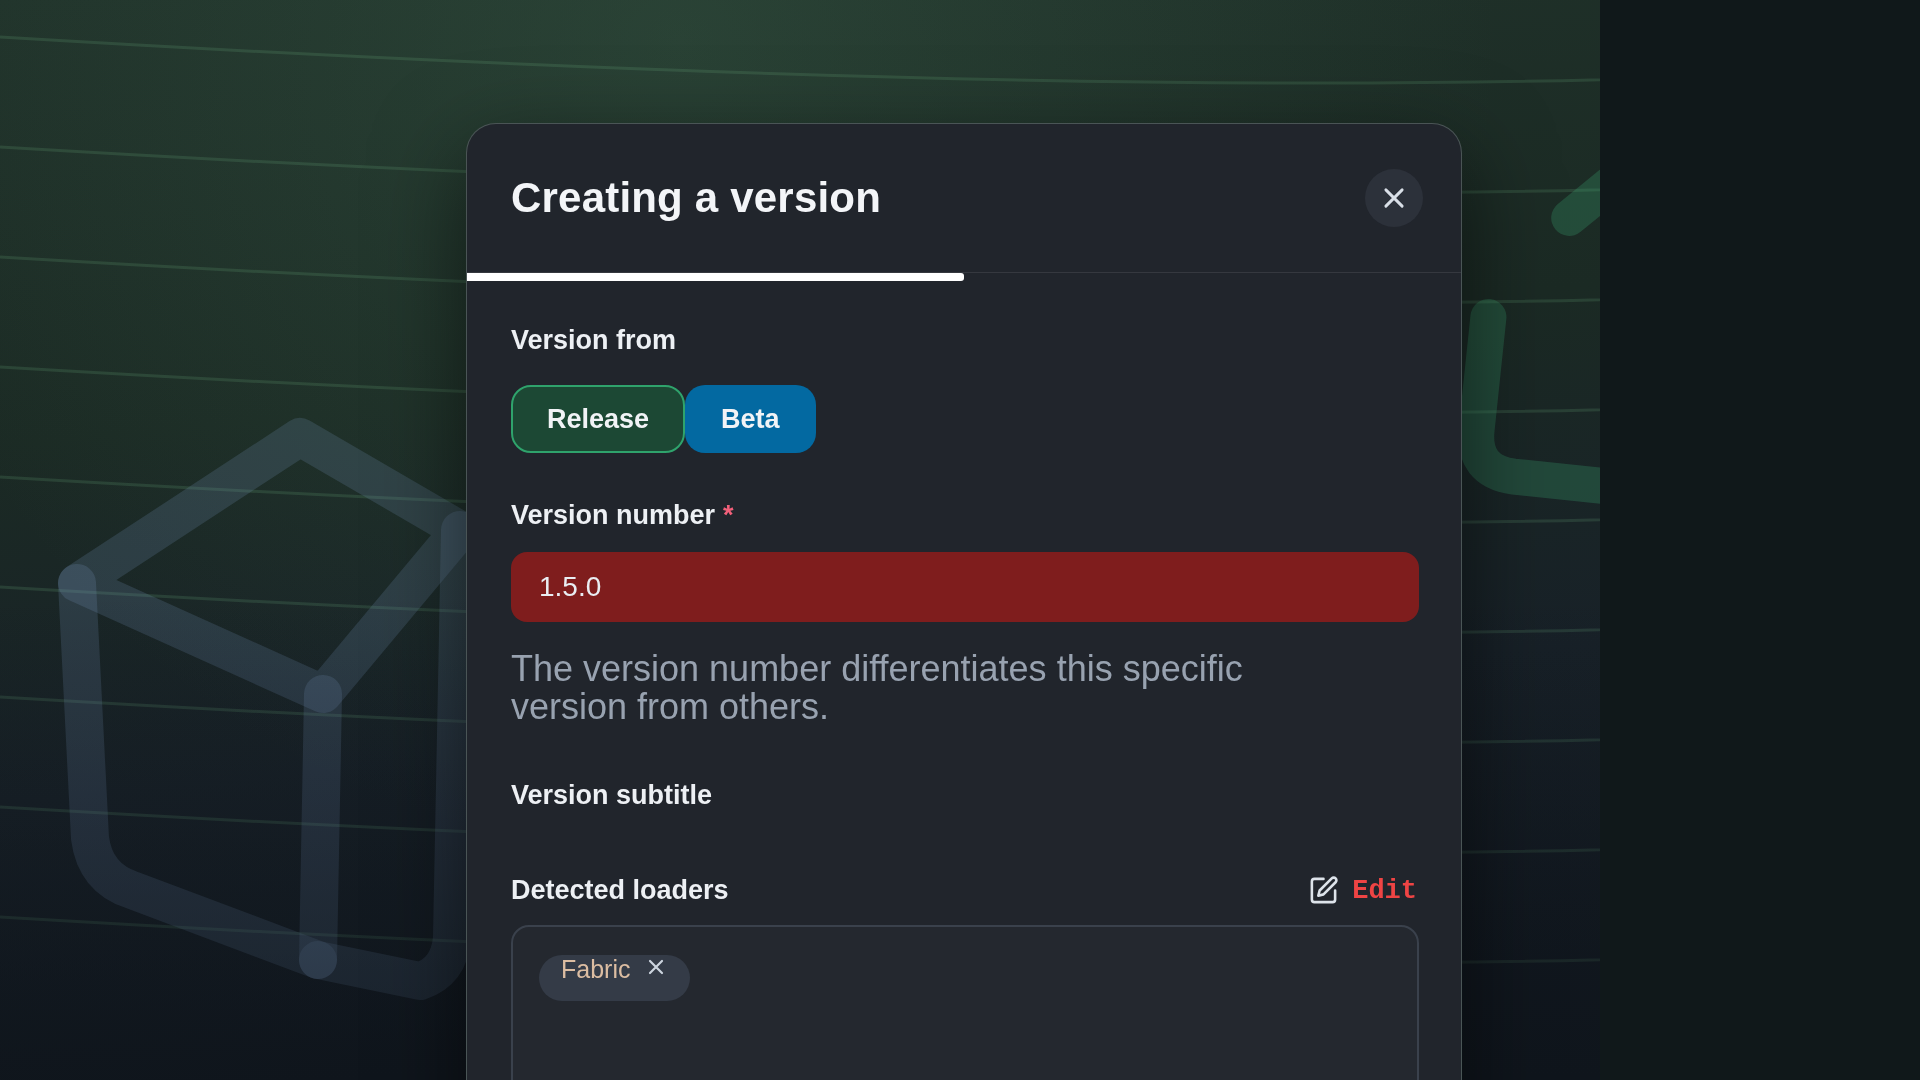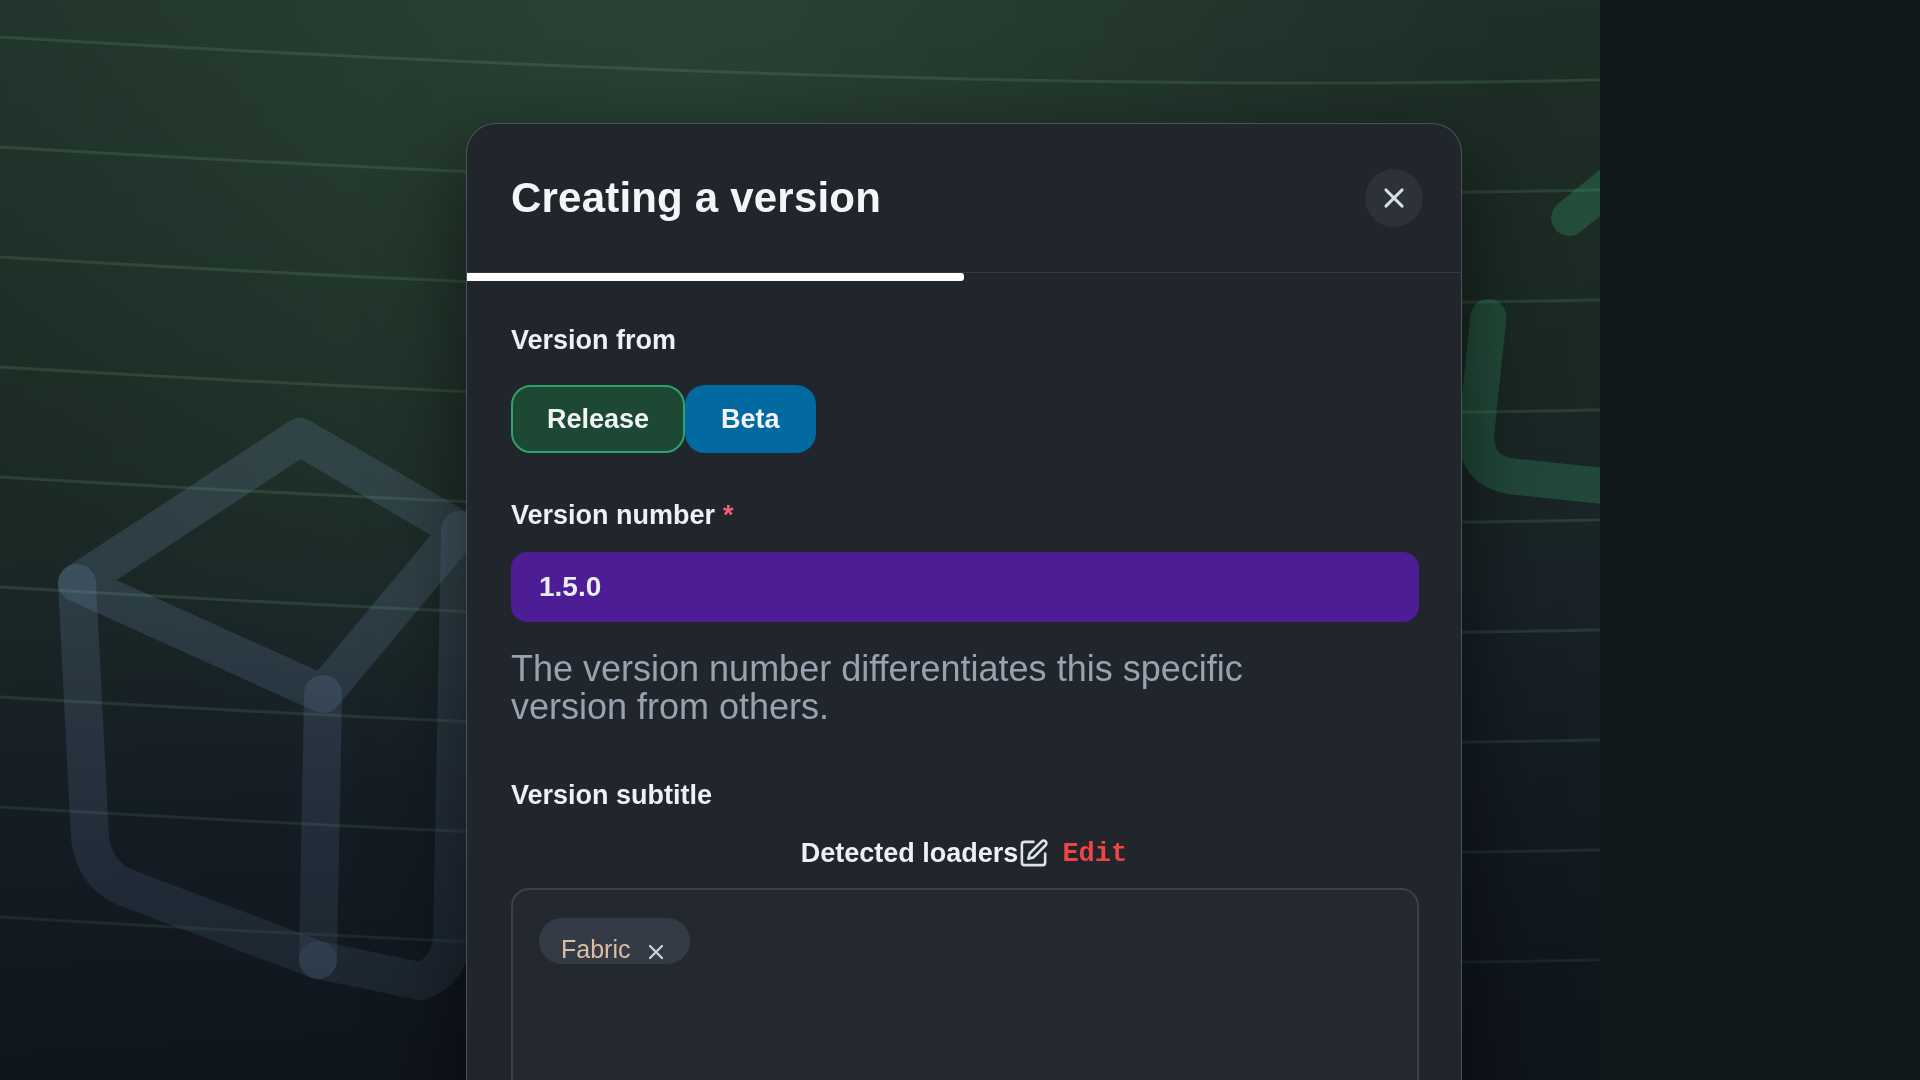--- a/index.html
+++ b/index.html
@@ -52,43 +52,43 @@
     background:#0369a1;color:#f1f3f6;font-size:27px;font-weight:700;cursor:pointer;
     font-family:inherit;
   }
   .type-btn.selected{
     background:var(--release-bg,#1c4834);border-color:var(--release-border,#2fa36c);
   }
 
   .label-number{margin-top:46px;}
   .text-input{
     display:block;margin-top:20px;width:908px;height:70px;border-radius:16px;
-    background:#4c1d95;border:none;outline:none;color:#e9edf2;
-    font-size:28px;font-weight:700;padding:0 28px;font-family:inherit;
+    background:#7f1d1d;border:none;outline:none;color:#e9edf2;
+    font-size:28px;font-weight:400;padding:0 28px;font-family:inherit;
   }
   .help-text{
     margin:28px 0 0 0;font-size:36px;line-height:38px;color:#98a2b0;max-width:800px;
     font-weight:400;
   }
   .label-subtitle{margin-top:53px;}
 
   .loaders-row{
-    margin-top:25px;display:flex;align-items:center;justify-content:center;
+    margin-top:62px;display:flex;align-items:center;justify-content:space-between;
   }
   .edit-btn{
     display:flex;align-items:center;gap:13px;background:none;border:none;cursor:pointer;
     color:#ef4444;font-size:27px;font-weight:700;padding:0;font-family:Liberation Mono, monospace;
   }
   .edit-btn svg{color:#dde3ea;}
   .loaders-box{
     margin-top:18px;width:908px;height:300px;border:2px solid #3a414c;
     border-radius:18px;padding:28px 26px;background:rgba(255,255,255,0.015);
   }
   .chip{
-    display:inline-flex;align-items:flex-end;gap:14px;height:46px;padding:0 22px;
+    display:inline-flex;align-items:flex-start;gap:14px;height:46px;padding:0 22px;
     border-radius:999px;background:#343b47;
   }
   .chip-label{font-size:25px;font-weight:500;color:var(--fabric-text,#dcbda2);}
   .chip-remove{
     background:none;border:none;padding:0;margin:0;cursor:pointer;color:#ccd4de;
     display:flex;align-items:center;
   }
 </style>
 </head>
 <body>

